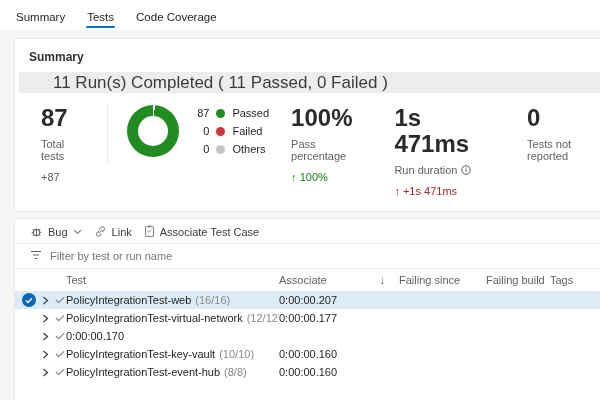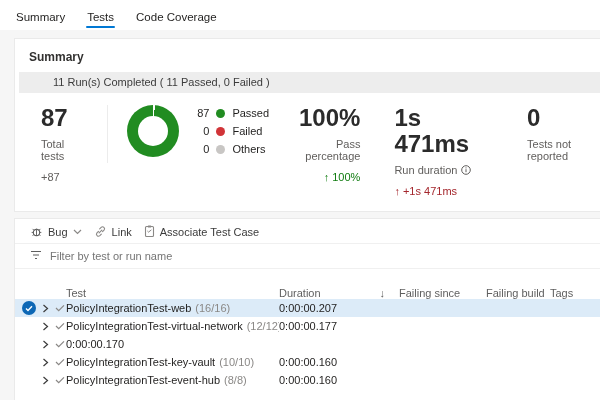--- a/index.html
+++ b/index.html
@@ -12,48 +12,48 @@
   }
   
   .tabbar { background:#fff; height:30px; display:flex; align-items:flex-end; padding-left:15px; gap:20px; }
   .tab { padding:6px 1px 7px; cursor:pointer; color:#201f1e; font-size:11.5px; position:relative; }
   .tab.active { font-weight:normal; }
   .tab.active::after { content:""; position:absolute; left:0; right:0; bottom:2px; height:2px; background:#0078d4; border-radius:1px; }
   
   .card { background:#fff; margin-left:14px; border:1px solid #eaeaea; border-right:none; width:587px; }
   .card1 { margin-top:8px; }
   .card-title { font-weight:bold; font-size:12px; color:#323130; padding:11px 14px 8px; }
-  .banner { margin-left:4px; background:#ededed; height:21px; line-height:21px; padding-left:34px; color:#3c3c3c; font-size:11px; }
+  .banner { margin-left:4px; background:#ededed; height:21px; line-height:21px; padding-left:34px; color:#3c3c3c; font-size:17px; }
   
   .stats { display:flex; align-items:flex-start; padding:12px 0 14px 26px; }
   .big { font-size:24px; font-weight:600; color:#2b2b2b; line-height:26px; }
   .sub { color:#605e5c; margin-top:7px; display:flex; align-items:center; gap:4px; }
   .delta { margin-top:9px; }
   .delta.green { color:#107c10; }
   .delta.red { color:#a4262c; }
   .vdiv { width:1px; background:#ececec; height:58px; margin:0 20px 0 24px; }
   .donut-wrap { display:flex; align-items:center; }
   .donut { width:52px; height:52px; border-radius:50%; position:relative;
            background:conic-gradient(#ffffff 0deg 4deg, #218c21 4deg 360deg); }
   .donut::after { content:""; position:absolute; inset:11px; background:#fff; border-radius:50%; }
   .legend { margin-left:14px; display:flex; flex-direction:column; gap:6px; }
   .legend-row { display:flex; align-items:center; gap:7px; }
   .legend-count { width:16px; text-align:right; color:#201f1e; }
   .dot { width:9px; height:9px; border-radius:50%; display:inline-block; }
   .stat { margin-left:22px; }
-  .stat.m1 { margin-left:22px;text-align:right; } .stat.m2 { margin-left:34px; } .stat.m3 { margin-left:42px; }
+  .stat.m1 { margin-left:22px; } .stat.m2 { margin-left:34px; } .stat.m3 { margin-left:42px; }
   
   .card2 { margin-top:6px; height:260px; }
   .toolbar { display:flex; align-items:center; gap:12px; padding:6px 0 5px 15px; color:#3b3b3b; }
   .tbtn { display:flex; align-items:center; gap:5px; cursor:pointer; }
   .hdiv { height:1px; background:#f0f0f0; }
   .filterbar { display:flex; align-items:flex-start; gap:8px; padding:6px 0 6px 15px; }
   .filter-input { border:none; outline:none; color:#605e5c; font-size:11px; width:300px; font-family:"Liberation Sans",sans-serif; background:transparent; }
   
-  .thead { display:flex; align-items:flex-end; height:22px; color:#5f5f5f;margin-top:8px; }
+  .thead { display:flex; align-items:center; height:22px; color:#5f5f5f; }
   .trow { display:flex; align-items:center; height:18px; cursor:pointer; }
   .trow.selected { background:#dcebf8; }
   .c-icons { width:51px; display:flex; align-items:center; gap:6px; padding-left:7px; flex:none; }
   .c-test { width:213px; flex:none; display:flex; align-items:baseline; gap:4px; overflow:hidden; white-space:nowrap; }
   .c-dur { width:120px; flex:none; display:flex; align-items:center; }
   .c-fs { width:87px; flex:none; }
   .c-fb { width:64px; flex:none; }
   .c-tags { flex:1; }
   .count { color:#8a8886; }
   .sel-circle { width:14px; height:14px; border-radius:50%; background:#0c67b5; display:flex; align-items:center; justify-content:center; flex:none; }
@@ -180,21 +180,21 @@
     </span>
     <input class="filter-input" type="text" placeholder="Filter by test or run name" style="">
   </div>
 
   <div class="hdiv"></div>
 
   <div class="thead">
     <div class="c-icons"></div>
     <div class="c-test">Test</div>
     <div class="c-dur">
-      <span>Duration</span>
+      <span>Associate</span>
       <span class="sort-arrow">↓</span>
     </div>
     <div class="c-fs">Failing since</div>
     <div class="c-fb">Failing build</div>
     <div class="c-tags">Tags</div>
   </div>
 
   <div id="rows">
   <div class="trow selected">
     <div class="c-icons">

